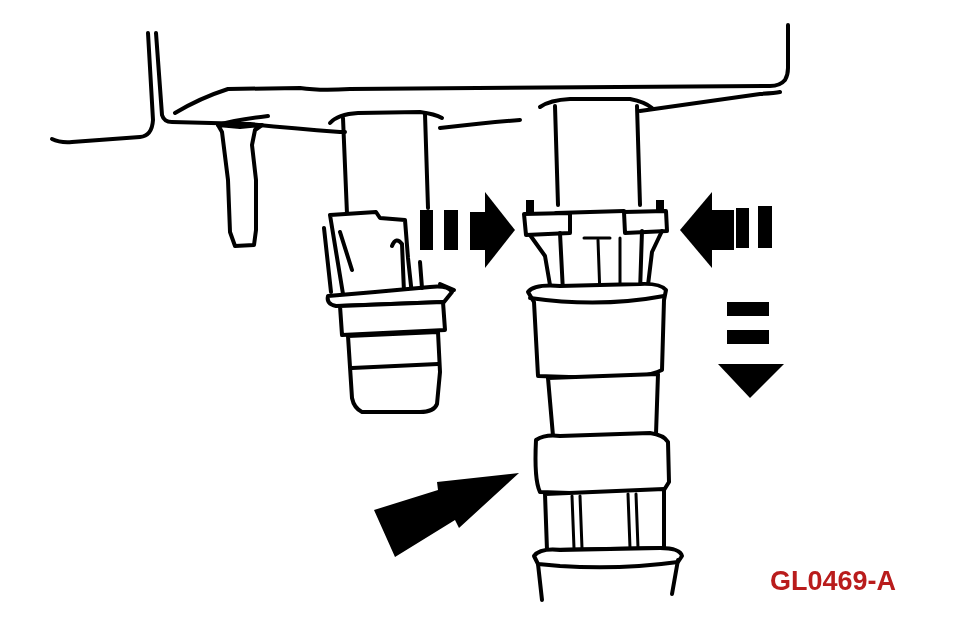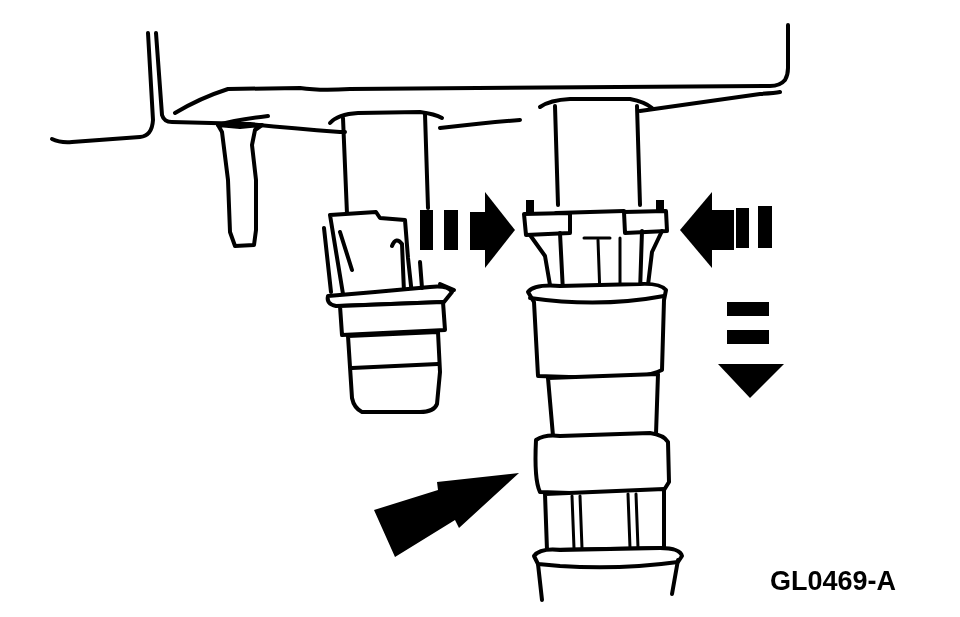--- a/index.html
+++ b/index.html
@@ -5,21 +5,21 @@
     html, body { margin: 0; padding: 0; background: #ffffff; }
     body { width: 960px; height: 617px; position: relative; overflow: hidden; }
     svg.art { position: absolute; left: 0; top: 0; width: 960px; height: 617px; }
     .ln { fill: none; stroke: #000; stroke-width: 4; stroke-linecap: round; stroke-linejoin: round; }
     .lnt { fill: none; stroke: #000; stroke-width: 3; stroke-linecap: round; stroke-linejoin: round; }
     .wf { fill: #fff; stroke: #000; stroke-width: 4; stroke-linejoin: round; }
     .blk { fill: #000; stroke: none; }
     .caption {
       position: absolute; left: 770px; top: 566px;
       font-family: "Liberation Sans", sans-serif; font-weight: bold;
-      font-size: 27px; color: #000000; letter-spacing: 0px;
+      font-size: 27px; color: #b91c1c; letter-spacing: 0px;
     }
   </style>
 </head>
 <body>
 
 <svg class="art" viewBox="0 0 960 617" xmlns="http://www.w3.org/2000/svg">
 
   <g>
     <path class="ln" d="M148,33 L153,120 Q152,136 140,137 L72,142 Q60,143 52,139"></path>
     <path class="ln" d="M156,33 L162,115 Q164,122 172,122 L250,124 Q290,128 340,132 L345,132"></path>

